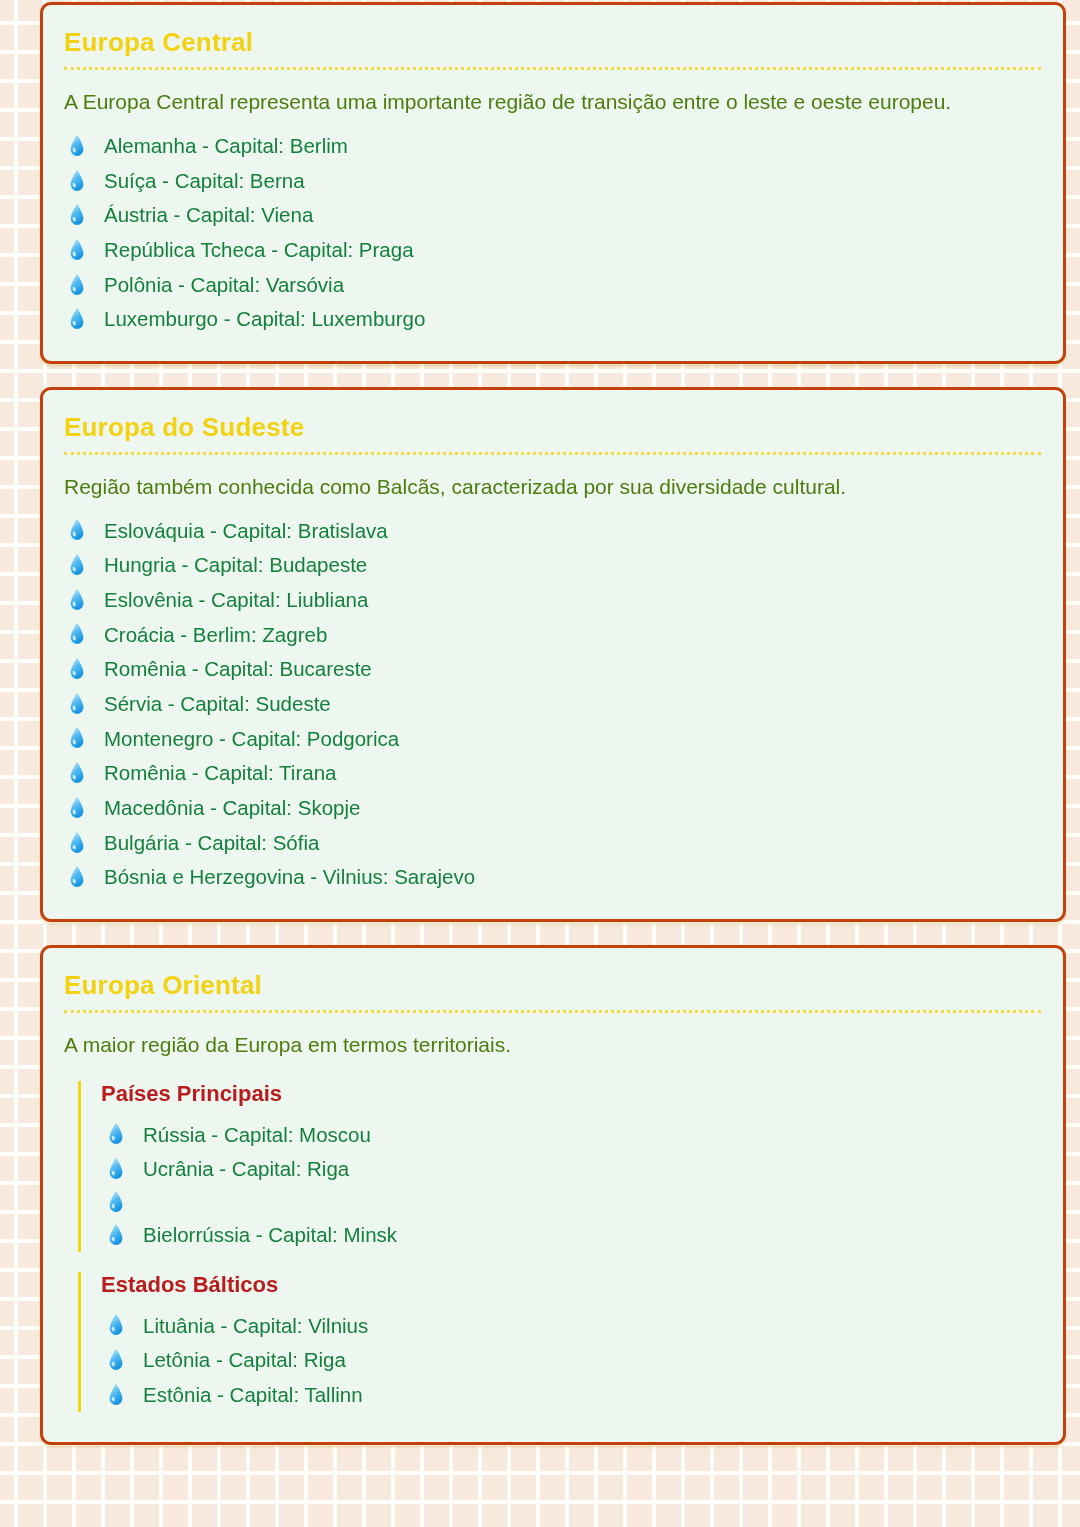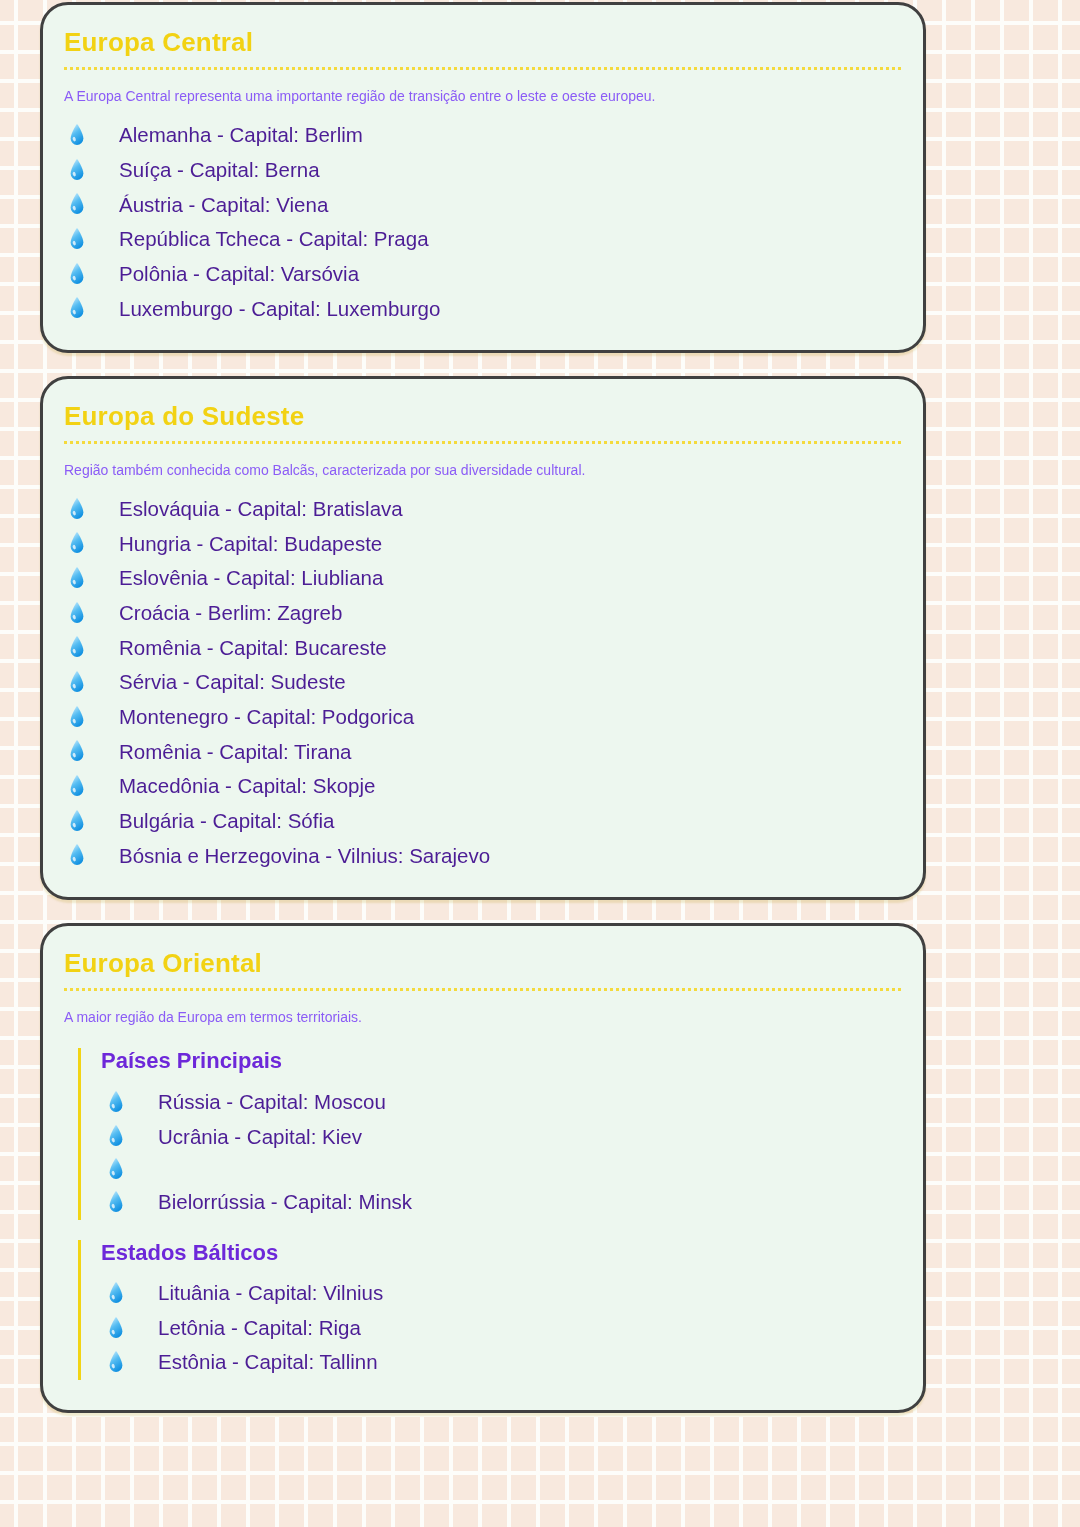--- a/index.html
+++ b/index.html
@@ -10,70 +10,70 @@
     background-color:#f8e9de;
     background-image:
       linear-gradient(90deg,#fdfdfa 0 4px,transparent 4px),
       linear-gradient(180deg,#fdfdfa 0 4px,transparent 4px);
     background-size:29px 29px;
     background-position:-15px -8px;
     overflow:hidden;
   }
   .card {
     margin:0 40px 23px 40px;
-    width:886px;
+    width:1026px;
     background:#edf7ef;
-    border:3px solid #404040;
-    border-radius:28px;
+    border:3px solid #c2410c;
+    border-radius:11px;
     padding:22px 22px 24px 21px;
     box-shadow:0 3px 2px rgba(180,150,0,.18);
   }
   .card:first-of-type { margin-top:2px; }
   .card-title {
     color:#f2d213;
     font-size:26px;
     font-weight:600;
     letter-spacing:.2px;
     padding-bottom:9px;
     border-bottom:3px dotted #f4da3d;
     margin-bottom:16px;
   }
   .card-desc {
-    color:#8b5cf6;
-    font-size:14px;
+    color:#4d7c0f;
+    font-size:21px;
     line-height:1.55;
     margin-bottom:10px;
     max-width:960px;
   }
   ul.country-list {
     list-style:none;
     padding-left:4px;
   }
   ul.country-list li {
     display:flex;
     align-items:center;
-    gap:33px;
+    gap:18px;
     padding:3.5px 0;
-    color:#4c1d95;
+    color:#15803d;
     font-size:20.5px;
     line-height:1.35;
   }
   .drop {
     width:18px; height:24px;
     flex:0 0 18px;
     display:inline-flex;
   }
   .drop svg { width:18px; height:24px; display:block; }
   .subsection {
     margin:20px 0 6px 14px;
     border-left:3px solid #f2d414;
     padding-left:20px;
   }
   .subsection-title {
-    color:#6d28d9;
+    color:#b91c1c;
     font-size:22px;
     font-weight:600;
     margin-bottom:10px;
   }
   .subsection ul.country-list { padding-left:6px; }
   .defs-holder { position:absolute; width:0; height:0; overflow:hidden; }
 </style>
 </head>
 <body>
 
@@ -270,21 +270,21 @@
           </span>
         <span>Rússia - Capital: Moscou</span>
       </li>
       <li>
         <span class="drop">
             <svg viewBox="0 0 24 32">
               <path fill="url(#dropGrad)" d="M12 1 C12 1 3.5 13.5 3.5 20.8 A8.5 8.5 0 0 0 20.5 20.8 C20.5 13.5 12 1 12 1 Z"></path>
               <ellipse cx="8.3" cy="21.5" rx="2" ry="3.1" fill="#ffffff" opacity="0.75" transform="rotate(-18 8.3 21.5)"></ellipse>
             </svg>
           </span>
-        <span>Ucrânia - Capital: Kiev</span>
+        <span>Ucrânia - Capital: Riga</span>
       </li>
       <li>
         <span class="drop">
             <svg viewBox="0 0 24 32">
               <path fill="url(#dropGrad)" d="M12 1 C12 1 3.5 13.5 3.5 20.8 A8.5 8.5 0 0 0 20.5 20.8 C20.5 13.5 12 1 12 1 Z"></path>
               <ellipse cx="8.3" cy="21.5" rx="2" ry="3.1" fill="#ffffff" opacity="0.75" transform="rotate(-18 8.3 21.5)"></ellipse>
             </svg>
           </span>
       </li>
       <li>

